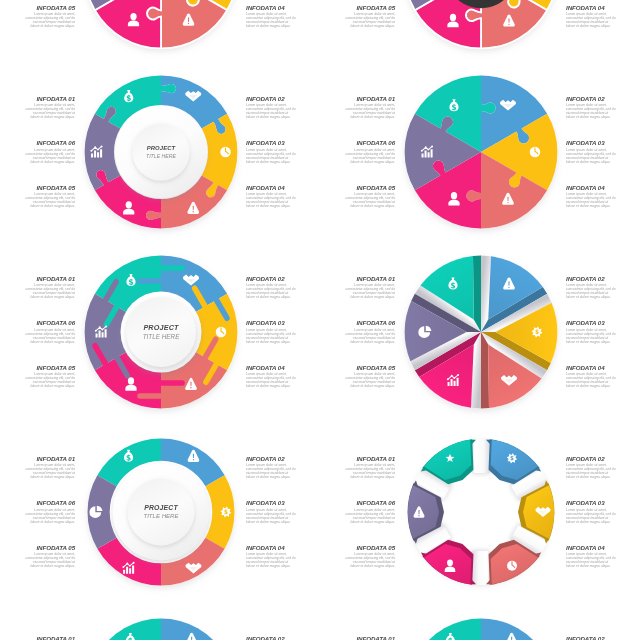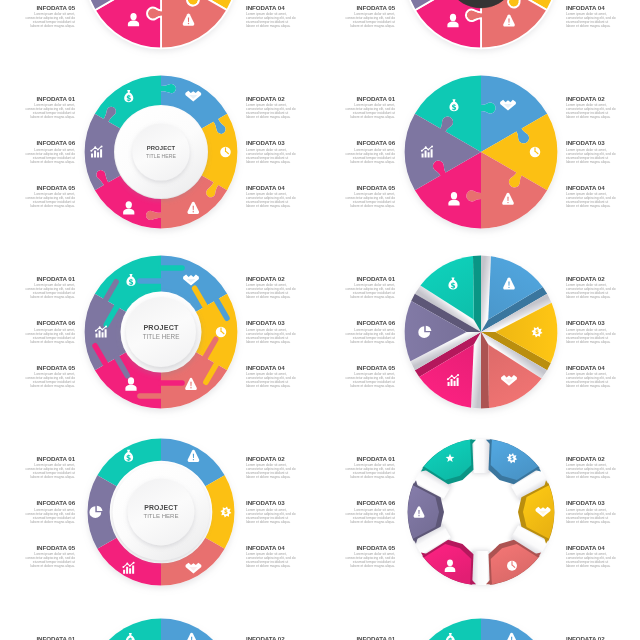--- a/index.html
+++ b/index.html
@@ -1,19 +1,19 @@
 <!DOCTYPE html>
 <html><head>
 <meta charset="utf-8">
 <title>Circle Infographic Templates</title>
 <style>
   html,body{margin:0;padding:0;}
   body{width:640px;height:640px;background:#ffffff;overflow:hidden;
        font-family:"Liberation Sans",sans-serif;-webkit-font-smoothing:antialiased;}
-  #sheet{position:relative;width:640px;height:533px;transform:translateZ(0);}
+  #sheet{position:relative;width:640px;height:533px;transform:translateZ(0);font-style:italic;}
   .slide{position:absolute;width:320px;height:180px;}
   .art{position:absolute;left:68.5px;top:-2.7px;width:184px;height:184px;}
   .col{position:absolute;top:0;width:90px;}
   .col.left{left:-15px;text-align:right;}
   .col.right{left:246px;text-align:left;}
   .item{position:absolute;width:90px;}
   .ttl{font-size:6.2px;font-weight:bold;color:#4a4a4a;letter-spacing:-0.08px;line-height:7px;
        margin:0 0 2.7px 0;white-space:nowrap;}
   .body{font-size:3.3px;line-height:3.95px;color:#a2a2a2;margin:0;}
   .body span{display:block;}

